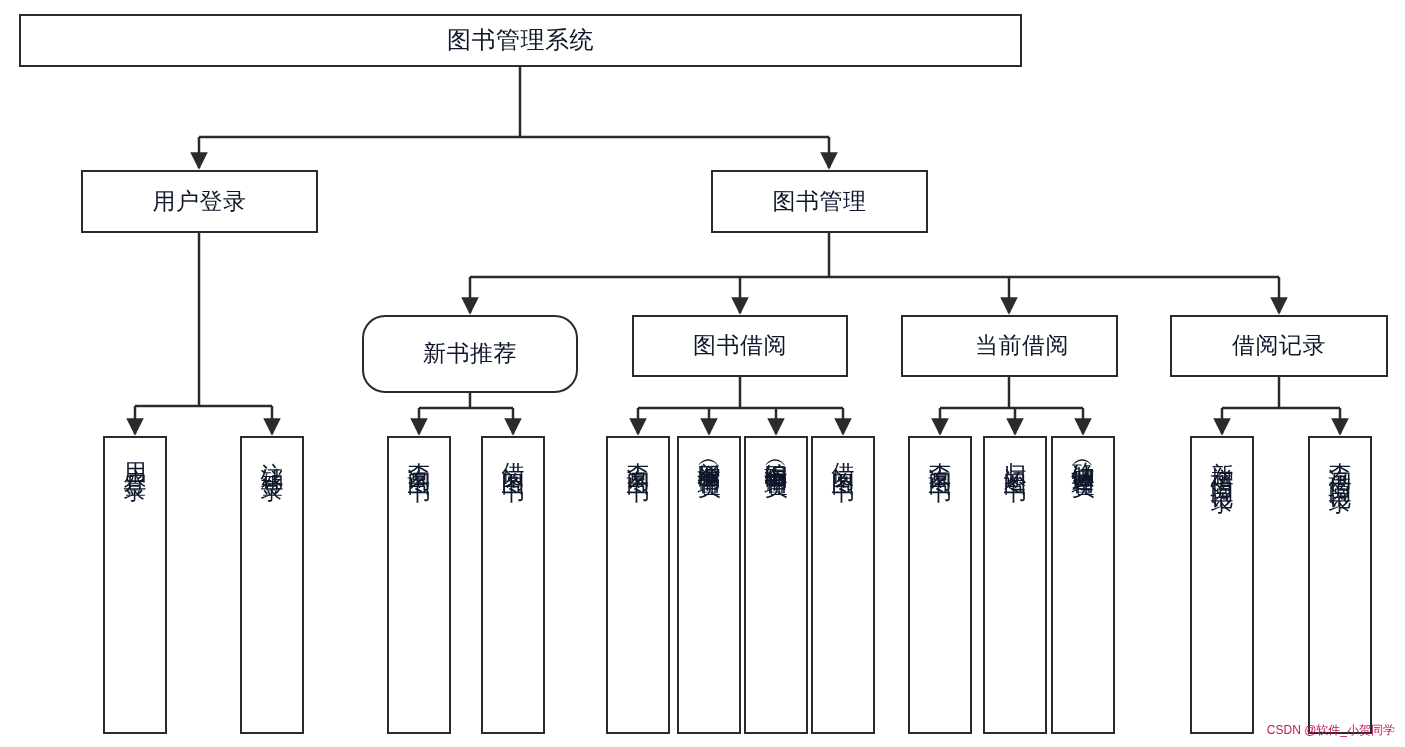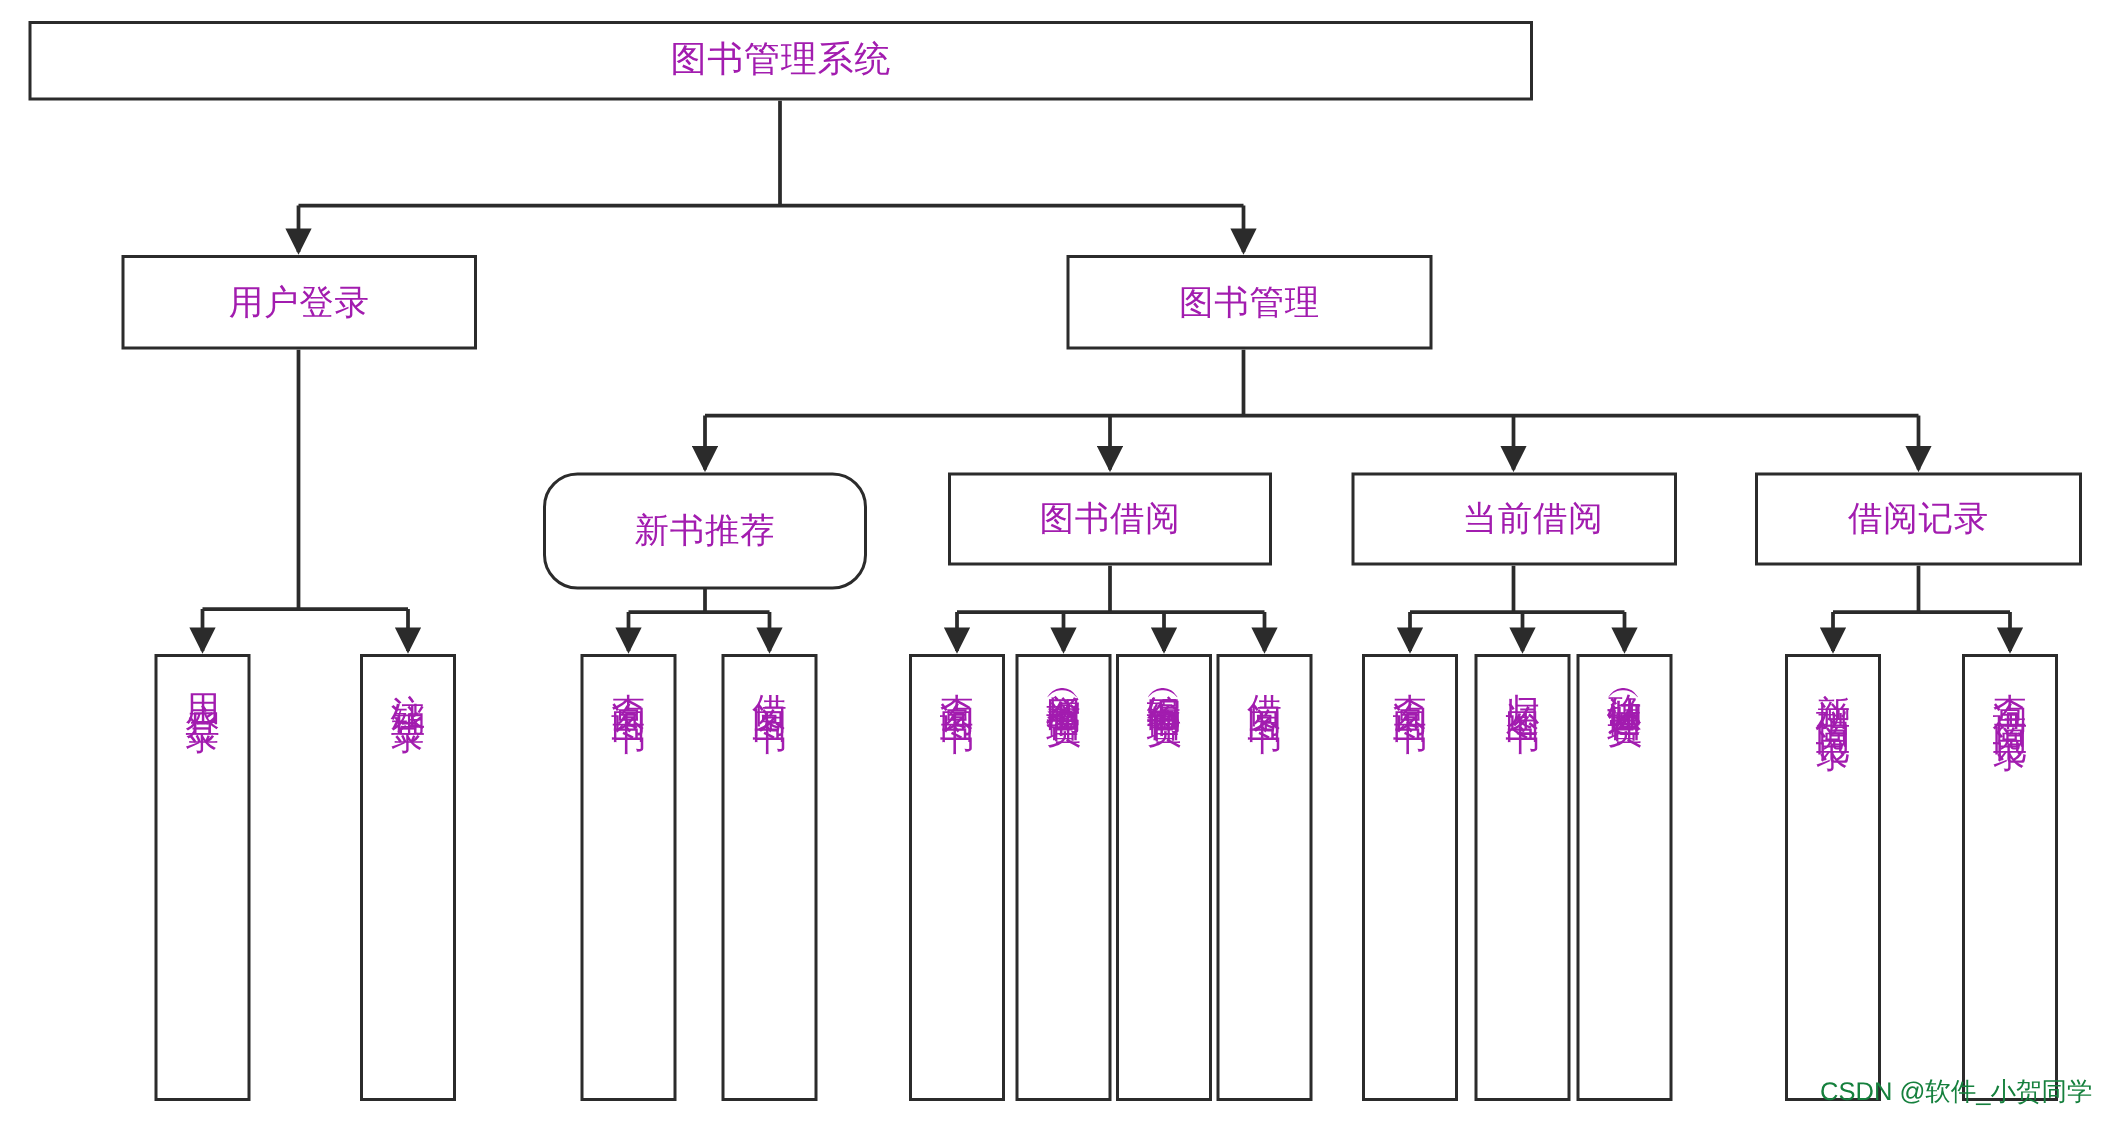--- a/index.html
+++ b/index.html
@@ -26,21 +26,21 @@
     pointer-events: none;
   }
   .node {
     position: absolute;
     box-sizing: border-box;
     border: 2.5px solid #2b2b2b;
     background: #ffffff;
     display: flex;
     align-items: center;
     justify-content: center;
-    color: #a21caf;
+    color: #0f172a;
     font-family: Liberation Serif, serif;
   }
   .node.horiz .node-label {
     font-size: 23px;
     line-height: 1.2;
     letter-spacing: 0.5px;
     white-space: nowrap;
   }
   .node.vert {
     align-items: flex-start;
@@ -58,22 +58,22 @@
   .node.vert.tall .node-label {
     letter-spacing: 2px;
   }
   #root-node .node-label {
     font-size: 24px;
   }
   #watermark {
     position: absolute;
     right: 10px;
     bottom: 8px;
-    font-size: 17px;
-    color: #15803d;
+    font-size: 12px;
+    color: #be185d;
     white-space: nowrap;
     user-select: none;
   }
 </style>
 </head>
 <body>
 
 <div id="canvas">
 
   <svg id="edge-layer" viewBox="0 0 1405 747" xmlns="http://www.w3.org/2000/svg">
@@ -119,21 +119,21 @@
       </g>
   </svg>
 
   <div id="nodes-layer">
       <div class="node horiz" id="root-node" style="left: 19px; top: 14px; width: 1003px; height: 53px;">
         <span class="node-label">图书管理系统</span>
       </div>
       <div class="node horiz" style="left: 81px; top: 170px; width: 237px; height: 63px;">
         <span class="node-label">用户登录</span>
       </div>
-      <div class="node horiz" style="left: 711px; top: 170px; width: 244px; height: 63px;">
+      <div class="node horiz" style="left: 711px; top: 170px; width: 217px; height: 63px;">
         <span class="node-label">图书管理</span>
       </div>
       <div class="node horiz" style="left: 362px; top: 315px; width: 216px; height: 78px; border-radius: 23px;">
         <span class="node-label">新书推荐</span>
       </div>
       <div class="node horiz" style="left: 632px; top: 315px; width: 216px; height: 62px; justify-content: center;">
         <span class="node-label">图书借阅</span>
       </div>
       <div class="node horiz" style="left: 901px; top: 315px; width: 217px; height: 62px; padding-left: 25px;">
         <span class="node-label">当前借阅</span>

